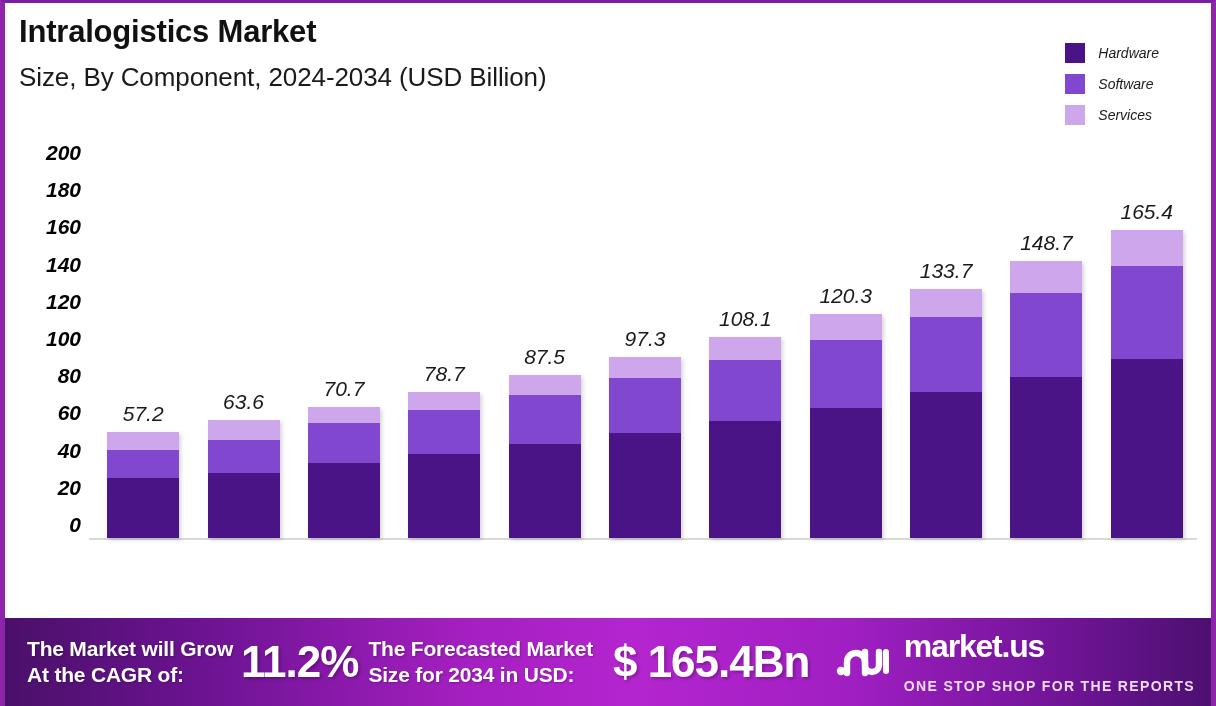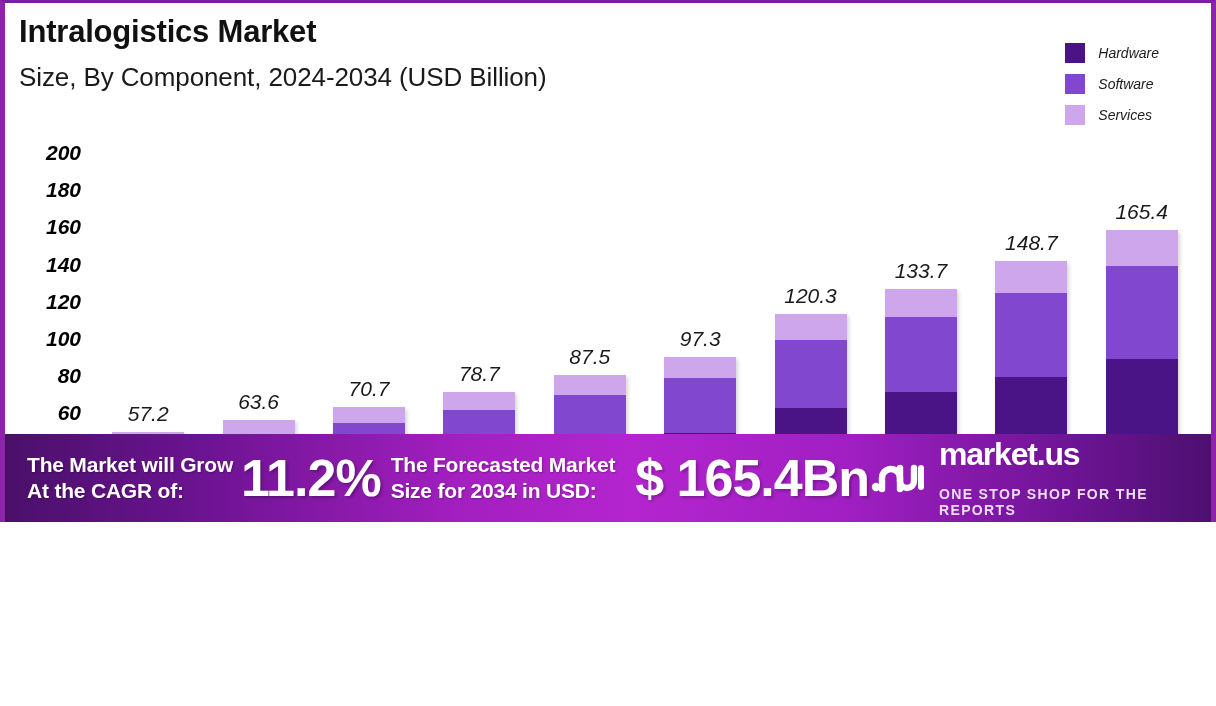--- a/index.html
+++ b/index.html
@@ -4,21 +4,21 @@
 <style>
   * { margin: 0; padding: 0; box-sizing: border-box; }
   html, body {
     width: 1216px; height: 706px;
     font-family: "Liberation Sans", sans-serif;
     background: #ffffff;
     overflow: hidden;
   }
   #page {
     position: relative;
-    width: 1216px; height: 522px;
+    width: 1216px; height: 706px;
     background: #ffffff;
     border-left: 5px solid #8e24aa;
     border-right: 5px solid #8e24aa;
     border-top: 3px solid #7b1fa2;
     overflow: hidden;
   }
 
   
   #header { position: absolute; left: 14px; top: 12px; }
   #chart-title {
@@ -91,21 +91,21 @@
     padding: 0 16px 0 22px;
     overflow: hidden;
   }
   .foot-text {
     color: #ffffff; font-weight: 700; font-size: 21px;
     line-height: 1.22; letter-spacing: -0.2px;
     text-shadow: 1px 1px 2px rgba(0,0,0,0.25);
     white-space: nowrap;
   }
   .foot-big {
-    color: #ffffff; font-weight: 700; font-size: 52px;
+    color: #ffffff; font-weight: 700; font-size: 44px;
     letter-spacing: -1px; white-space: nowrap;
     text-shadow: 2px 2px 3px rgba(0,0,0,0.25);
   }
   #cagr-block { margin-right: 8px; }
   #cagr-value { margin-right: 10px; }
   #size-block { margin-right: 20px; }
   #size-value { }
   #brand {
     display: flex; align-items: center; gap: 8px;
     margin-left: auto;
@@ -201,20 +201,28 @@
             <div class="seg" style="height: 30.6286%; background: rgb(130, 71, 207);"></div>
             <div class="seg" style="height: 57.4857%; background: rgb(74, 20, 134);"></div>
           </div>
         </div>
         <div class="bar-group">
           <div class="bar-value" style="bottom: 186.978px;">97.3</div>
           <div class="bar-stack" style="height: 180.978px;">
             <div class="seg" style="height: 11.7163%; background: rgb(205, 166, 236);"></div>
             <div class="seg" style="height: 30.5242%; background: rgb(130, 71, 207);"></div>
             <div class="seg" style="height: 57.7595%; background: rgb(74, 20, 134);"></div>
+          </div>
+        </div>
+        <div class="bar-group">
+          <div class="bar-value" style="bottom: 207.066px;">108.1</div>
+          <div class="bar-stack" style="height: 201.066px;">
+            <div class="seg" style="height: 11.4709%; background: rgb(205, 166, 236);"></div>
+            <div class="seg" style="height: 30.3423%; background: rgb(130, 71, 207);"></div>
+            <div class="seg" style="height: 58.1869%; background: rgb(74, 20, 134);"></div>
           </div>
         </div>
         <div class="bar-group">
           <div class="bar-value" style="bottom: 229.758px;">120.3</div>
           <div class="bar-stack" style="height: 223.758px;">
             <div class="seg" style="height: 11.3051%; background: rgb(205, 166, 236);"></div>
             <div class="seg" style="height: 30.4239%; background: rgb(130, 71, 207);"></div>
             <div class="seg" style="height: 58.271%; background: rgb(74, 20, 134);"></div>
           </div>
         </div>

